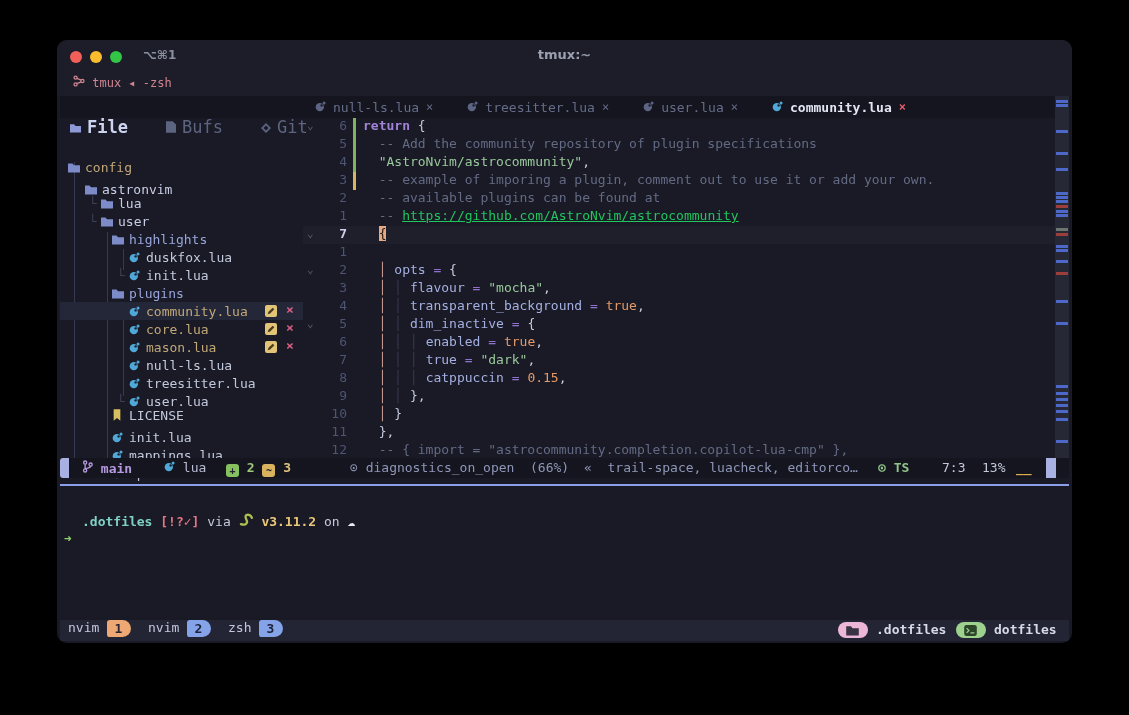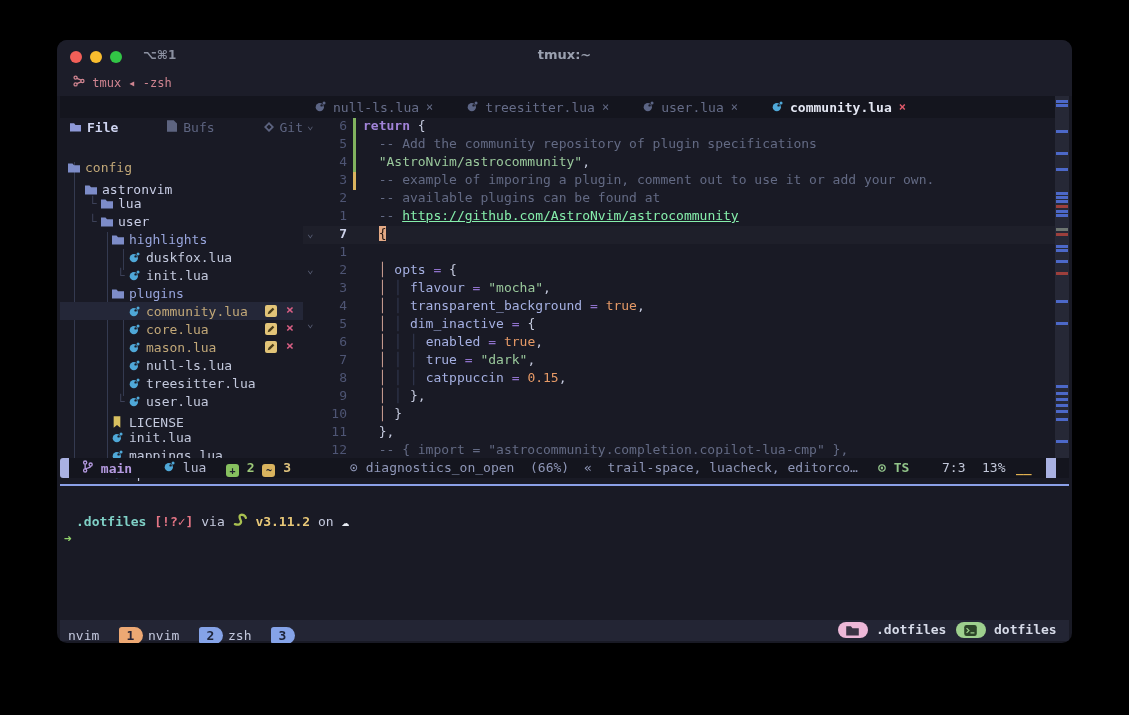--- a/index.html
+++ b/index.html
@@ -25,21 +25,21 @@
   .nvim { position:absolute; left:3px; top:56px; width:1009px; height:384px; background:#191a25; }
   .tabline { position:absolute; left:0; top:0; width:100%; height:22px; background:#14151e;
     display:flex; align-items:center; gap:34px; padding-left:255px; }
   .btab { display:flex; align-items:center; gap:7px; font-size:13px; color:#666d89; cursor:default; }
   .btab .x { color:#666d89; font-size:12px; }
   .btab.active { color:#e3e6f2; font-weight:bold; }
   .btab.active .x { color:#e05a6b; font-weight:bold; }
   
   .sidebar { position:absolute; left:0; top:22px; width:243px; height:340px; }
   .stabs { position:absolute; left:0; top:0; height:18px; width:100%; display:flex;
-    gap:26px; padding-left:10px; font-size:13px;justify-content:space-between; }
+    gap:38px; padding-left:10px; font-size:17px; }
   .stab { display:flex; gap:6px; align-items:center; color:#5d6480; }
   .stab.active { color:#ced4f0; font-weight:bold; }
   .trow { position:absolute; left:0; height:18px; width:100%; font-size:13px;
     display:flex; align-items:center; }
   .trow.sel { background:#242738; }
   .trow .nm { position:absolute; white-space:pre; }
   .trow .corner { position:absolute; color:#3c4158; }
   .trow .icon { position:absolute; top:3px; }
   .badge-pencil { position:absolute; left:205px; top:3px; width:12px; height:12px;
     background:#e2c478; border-radius:2px; }
@@ -54,45 +54,45 @@
   .eline.cursorline { background:rgba(255,255,255,.025); }
   .fold { position:absolute; left:4px; color:#5a6078; font-size:11px; top:1px; }
   .lnum { position:absolute; left:18px; width:26px; text-align:right; color:#4e5574; }
   .lnum.cur { color:#ccd1e8; font-weight:bold; }
   .gsign { position:absolute; left:50px; top:0; width:3px; height:18px; }
   .gsign.green { background:#81b35f; } .gsign.yellow { background:#d9b35e; }
   .ecode { position:absolute; left:60px; top:0; }
   .tk-pln { color:#c5cade; } .tk-kw { color:#a183d8; font-weight:bold; }
   .tk-com { color:#636a84; } .tk-str { color:#9ac99c; }
   .tk-fld { color:#a5b0e2; } .tk-op { color:#8f72cc; }
-  .tk-num { color:#e69a67; } .tk-url { color:#86efac; text-decoration:underline;margin-top:24px; }
+  .tk-num { color:#e69a67; } .tk-url { color:#22c55e; text-decoration:underline;margin-top:24px; }
   .tk-gp { color:#cb9e93; } .tk-gg { color:#343a52; }
   .tk-cur { background:#e3a985; color:#23150f; }
   
   .scrollcol { position:absolute; right:0px; top:0px; width:14px; height:382px; background:#262836; }
   .smark { position:absolute; left:1px; width:12px; height:3px; }
   .smark.blue { background:#4c68c8; } .smark.red { background:#9c3f3c; } .smark.gray { background:#6d7570; }
   
   .statusline { position:absolute; left:0; top:362px; width:100%; height:20px; background:#14151e;
     font-size:13px; color:#8f97b8; }
   .sl { position:absolute; top:2px; white-space:pre; }
   .sl-block { position:absolute; top:0; width:9px; height:20px; background:#a9b1e2; }
   .chip { display:inline-block; width:13px; height:13px; border-radius:3px; text-align:center;
     font-size:10px; line-height:13px; font-weight:bold; color:#20222e; vertical-align:-2px; }
   
   .panesep { position:absolute; left:3px; top:444px; width:1009px; height:2px; background:#8ba0e8; }
   .shell { position:absolute; left:3px; top:446px; width:1009px; height:134px; font-size:13px; }
-  .ps-line1 { position:absolute; left:16px; top:27px; white-space:pre; }
+  .ps-line1 { position:absolute; left:22px; top:27px; white-space:pre; }
   .ps-line2 { position:absolute; left:4px; top:45px; }
   .ps-dir { color:#7fd0c6; font-weight:bold; } .ps-git { color:#e47585; font-weight:bold; }
   .ps-pln { color:#c5cade; } .ps-ver { color:#e8c878; font-weight:bold; } .ps-arrow { color:#8fd06a; font-weight:bold; }
   
   .tmuxbar { position:absolute; left:3px; top:580px; width:1009px; height:21px; background:#232534;
     font-size:13px; }
-  .twin { position:absolute; top:0; height:31px; display:flex; align-items:center; gap:20px; color:#c3c8dd; }
+  .twin { position:absolute; top:0; height:31px; display:flex; align-items:flex-start; gap:8px; color:#c3c8dd; }
   .tnum { display:inline-block; min-width:24px; padding:0 7px 0 5px; height:17px; line-height:17px;
     border-radius:3px 9px 9px 3px; text-align:center; font-weight:bold; color:#2a2435; }
   .tnum.orange { background:#eda873; } .tnum.blue { background:#85a3e8; color:#1d2439; }
   .tpill { position:absolute; top:2px; height:16px; width:30px; border-radius:8px; }
   .tpill svg { position:absolute; left:8px; top:3px; }
   .tpill.pink { background:#edb8d8; } .tpill.green { background:#9ed08e; }
   .tlabel { position:absolute; top:2px; color:#d6dae8; font-weight:bold; }
 </style>
 </head>
 <body>
@@ -299,21 +299,21 @@
           </div>
           <div class="trow" style="top: 274px;">
             <span class="corner" style="left:57px">└</span>
             <span class="icon" style="left:69px"><svg width="11" height="11" viewBox="0 0 16 16">
                 <circle cx="7" cy="9" r="6" fill="#4fa8d8"></circle>
                 <circle cx="13.2" cy="2.8" r="2.2" fill="#4fa8d8"></circle>
                 <circle cx="9.6" cy="6.4" r="1.7" fill="#191a25"></circle>
               </svg></span>
             <span class="nm c-file" style="left:86px">user.lua</span>
           </div>
-          <div class="trow" style="top: 295px;">
+          <div class="trow" style="top: 288px;">
             <span class="icon" style="left:52px"><svg width="10" height="12" viewBox="0 0 12 14">
                 <path fill="#d8c060" d="M2 0h8v14l-4-3.5L2 14z"></path>
               </svg></span>
             <span class="nm c-file" style="left:69px">LICENSE</span>
           </div>
           <div class="trow" style="top: 310px;">
             <span class="icon" style="left:52px"><svg width="11" height="11" viewBox="0 0 16 16">
                 <circle cx="7" cy="9" r="6" fill="#4fa8d8"></circle>
                 <circle cx="13.2" cy="2.8" r="2.2" fill="#4fa8d8"></circle>
                 <circle cx="9.6" cy="6.4" r="1.7" fill="#191a25"></circle>

